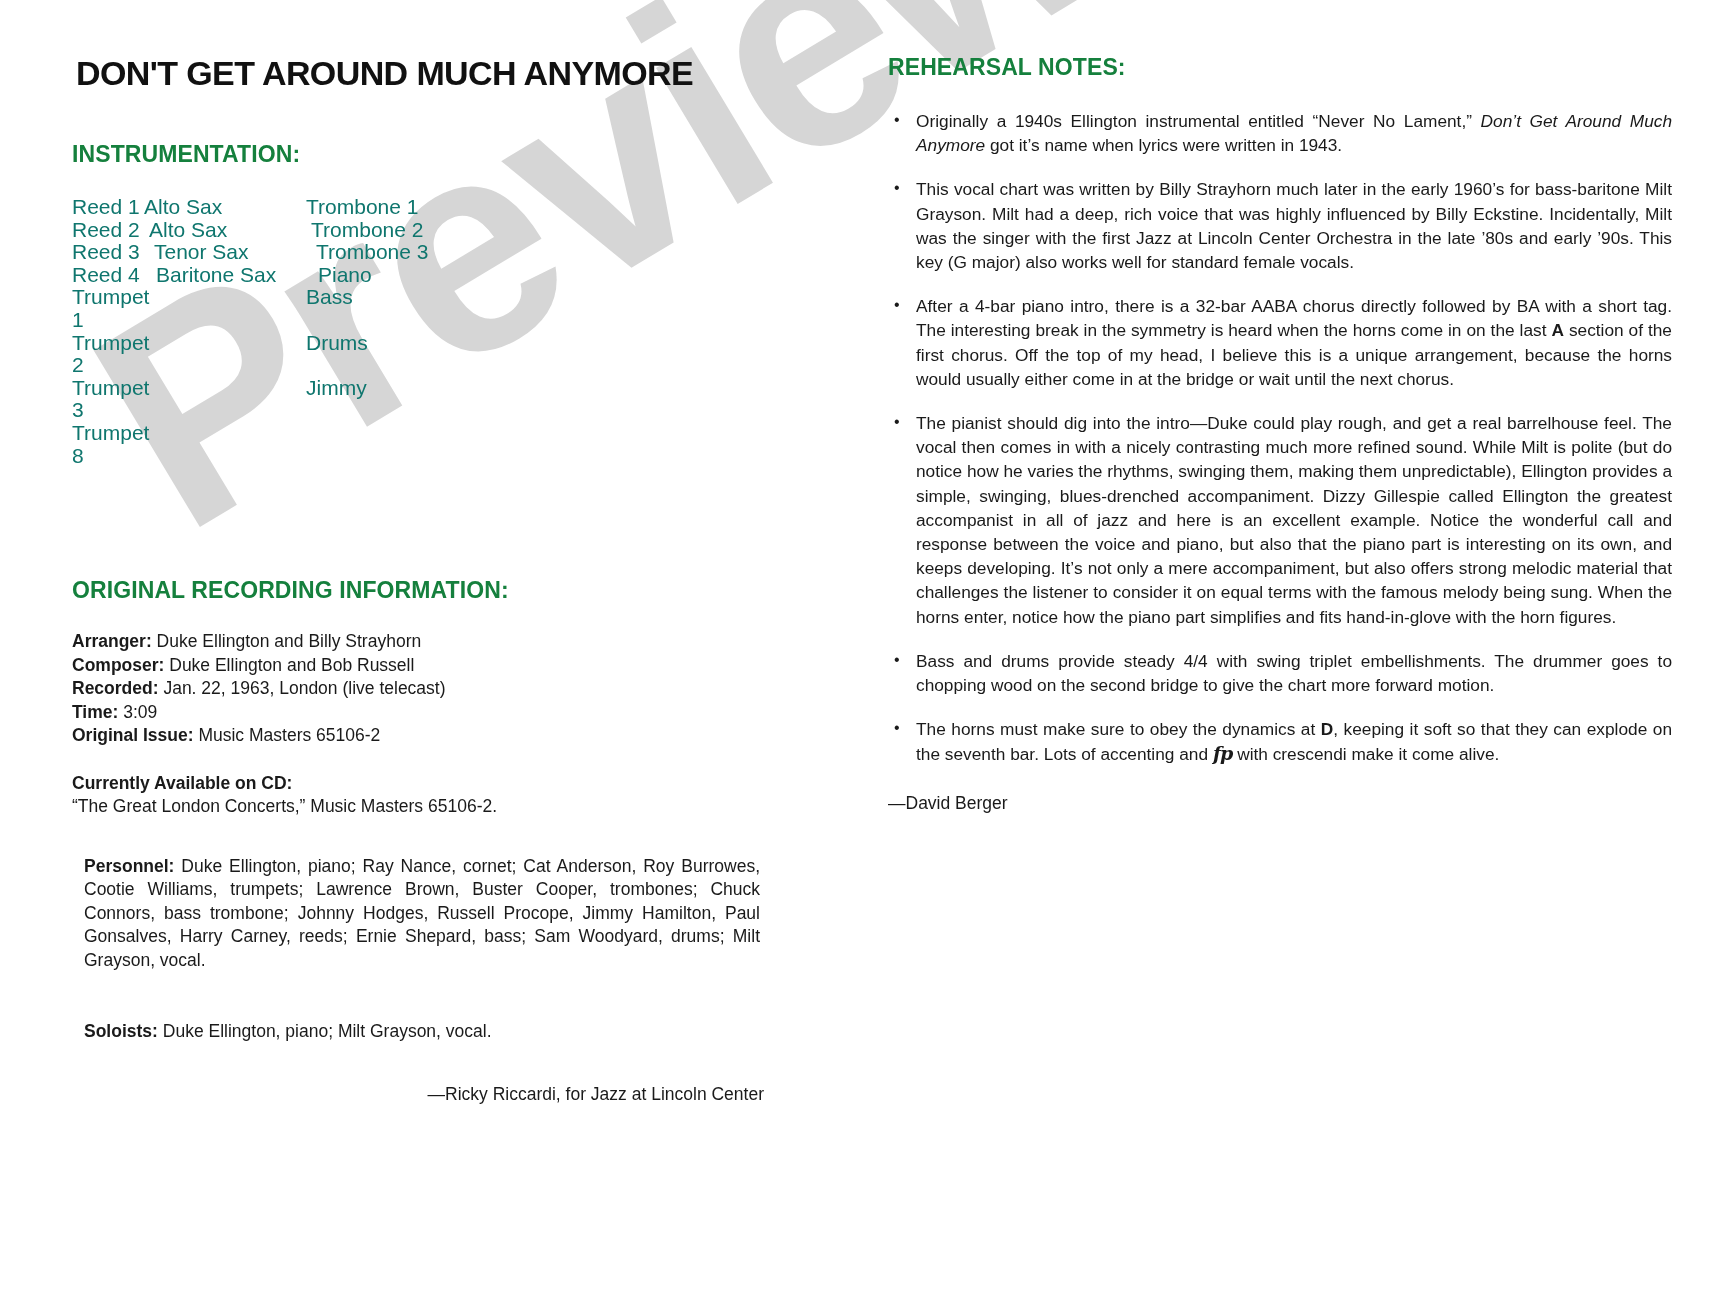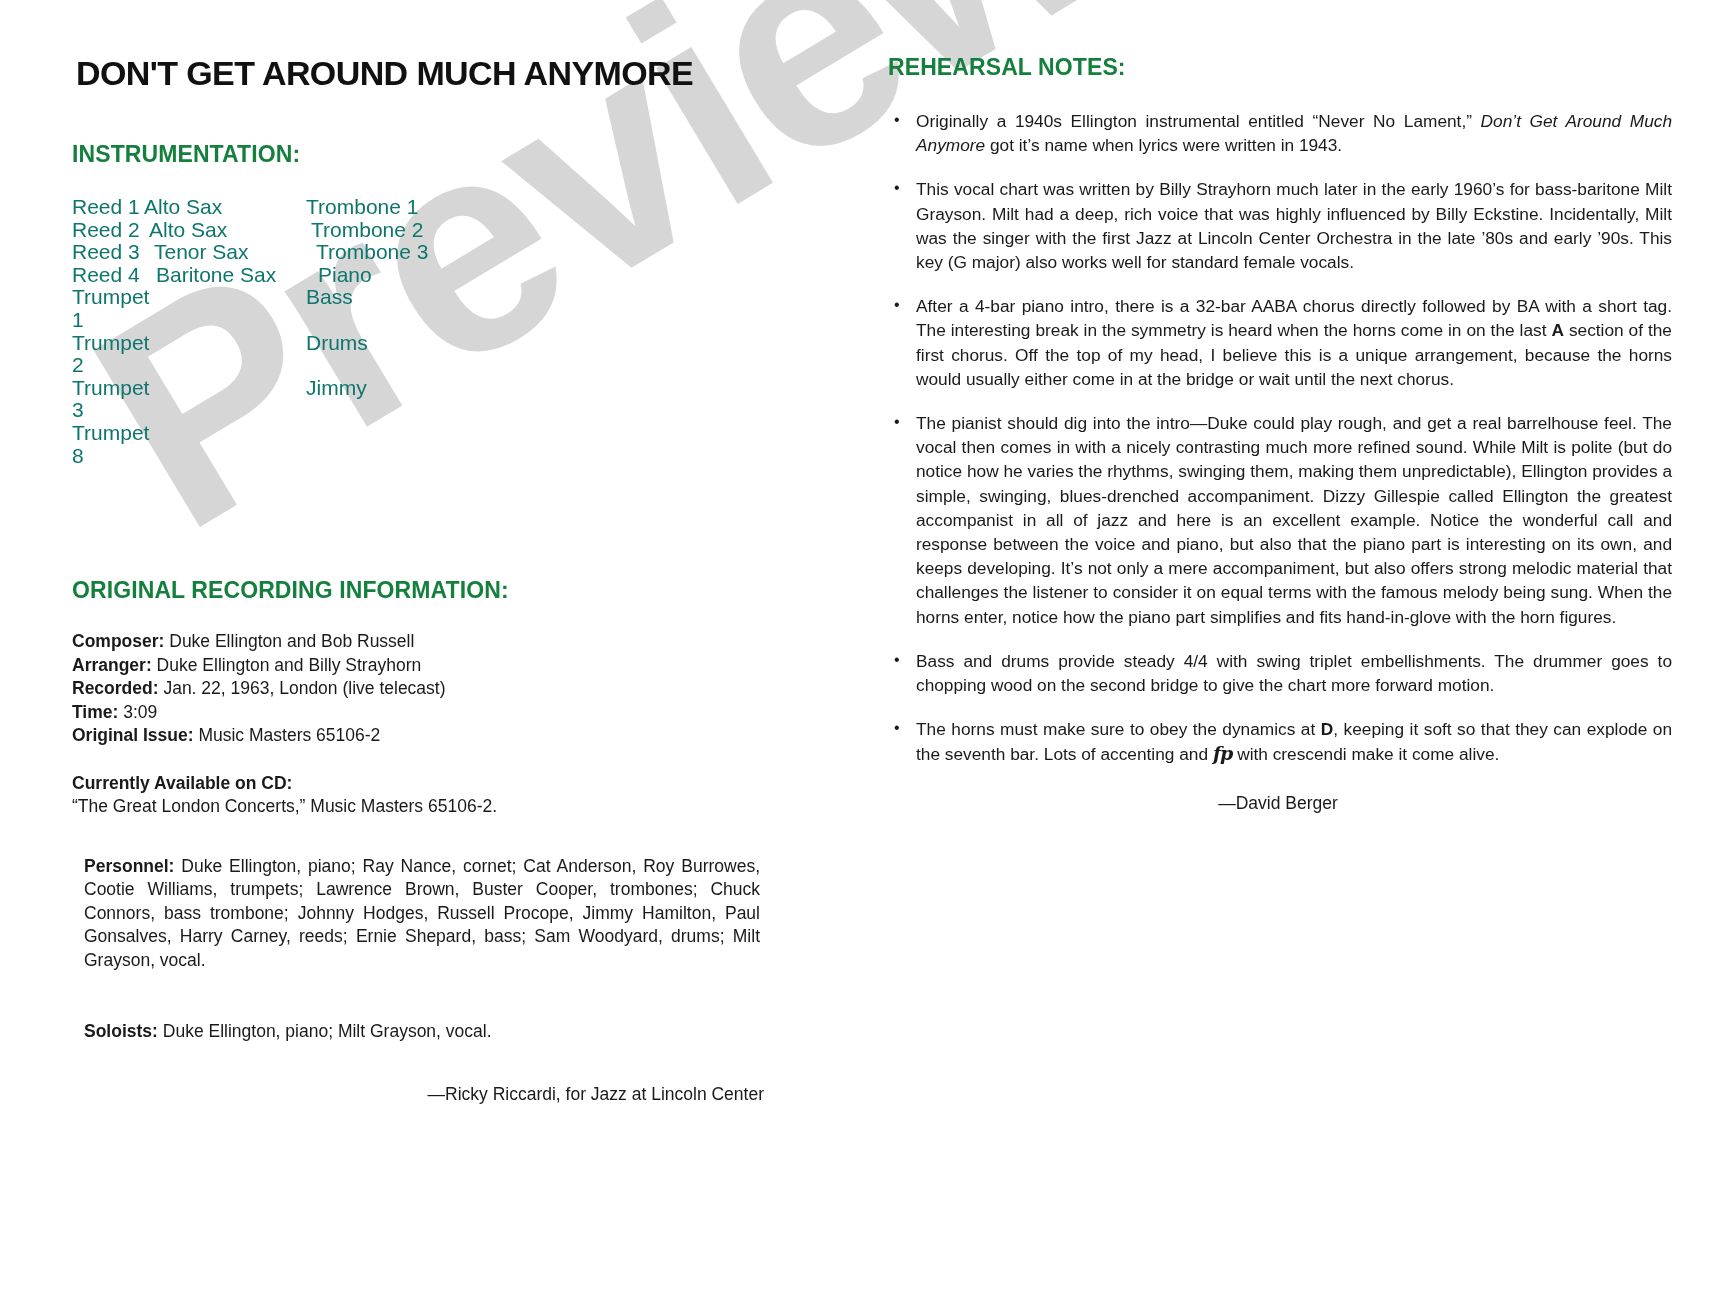--- a/index.html
+++ b/index.html
@@ -162,21 +162,21 @@
   .dyn {
     font-family: "DejaVu Serif", serif;
     font-style: italic;
     font-weight: bold;
     font-size: 19px;
     letter-spacing: -1px;
   }
   .signature {
     margin-top: 26px;
     font-size: 17.5px;
-    text-align: center;
+    text-align: left;
     padding-right: 4px;
   }
 </style>
 </head>
 <body>
 
 <div class="page">
 
   <div class="watermark">
     <div class="watermark-text">Preview Only</div>
@@ -228,22 +228,22 @@
           <span class="instr-part">Trumpet 8</span>
           <span class="instr-name ind-1"></span>
           <span class="instr-right"></span>
         </div>
       </div>
 
     <h2 class="section-heading rec">ORIGINAL RECORDING INFORMATION:</h2>
 
     <div class="rec-section">
       <div id="rec-fields">
+          <p class="rec-line"><b>Arranger:</b><span> Duke Ellington and Billy Strayhorn</span></p>
           <p class="rec-line"><b>Composer:</b><span> Duke Ellington and Bob Russell</span></p>
-          <p class="rec-line"><b>Arranger:</b><span> Duke Ellington and Billy Strayhorn</span></p>
           <p class="rec-line"><b>Recorded:</b><span> Jan. 22, 1963, London (live telecast)</span></p>
           <p class="rec-line"><b>Time:</b><span> 3:09</span></p>
           <p class="rec-line"><b>Original Issue:</b><span> Music Masters 65106-2</span></p>
         </div>
 
       <div class="rec-gap"></div>
 
       <p class="cd-head">Currently Available on CD:</p>
       <p class="cd-line">“The Great London Concerts,” Music Masters 65106-2.</p>
 

